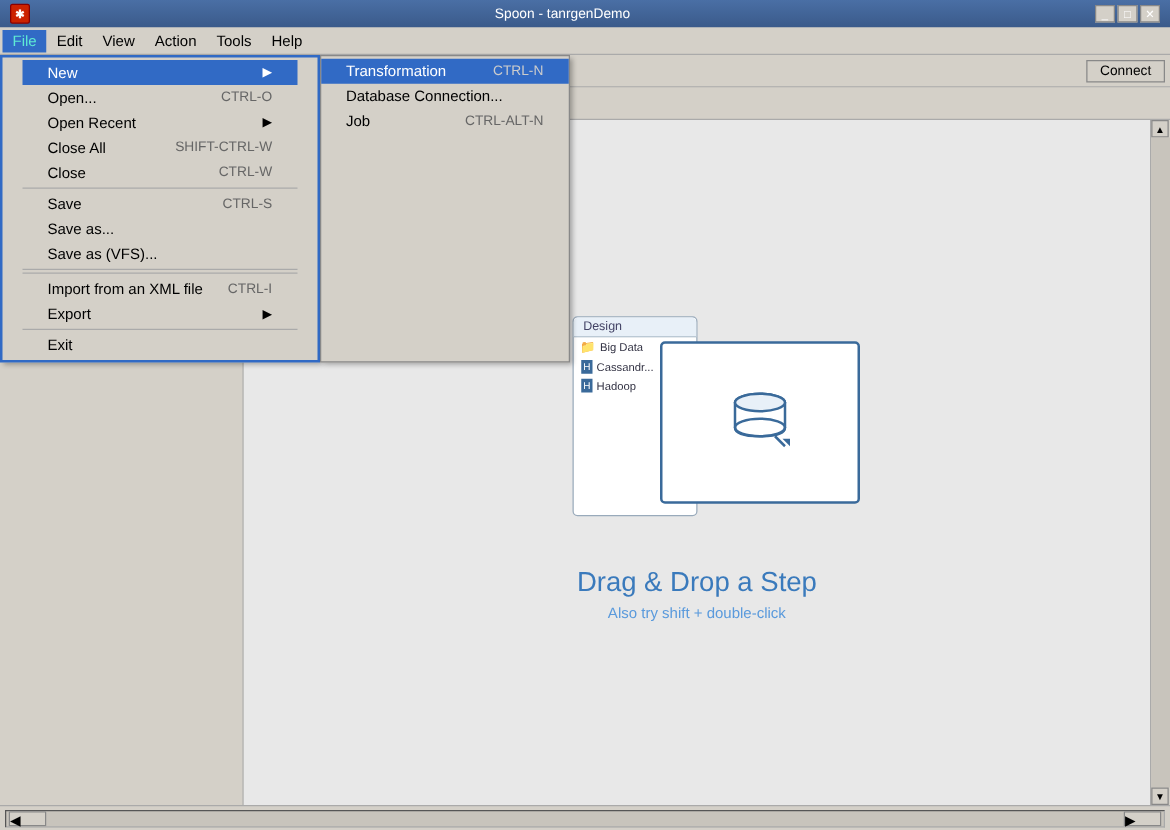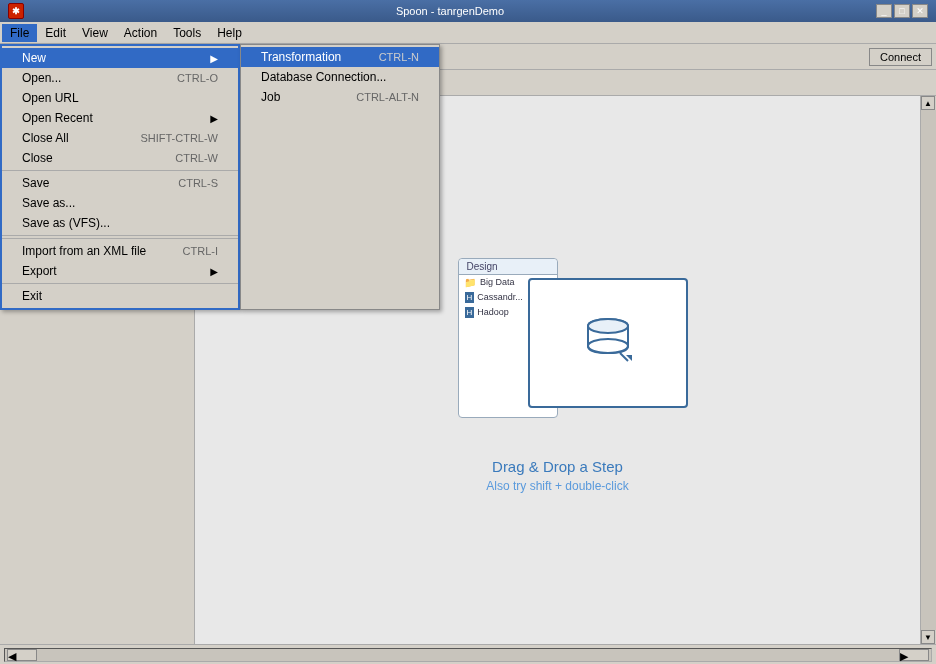--- a/index.html
+++ b/index.html
@@ -30,21 +30,21 @@
       align-items: center;
       border-bottom: 1px solid #aaa;
       padding: 0 2px;
     }
     .menu-item {
       padding: 2px 8px;
       cursor: pointer;
       color: #000;
       font-size: 12px;
     }
-    .menu-item.active { background: #316ac5; color: #000000; }
+    .menu-item.active { background: #316ac5; color: #5eead4; }
 
     
     .toolbar {
       background: #d4d0c8;
       height: 26px;
       border-bottom: 1px solid #aaa;
       display: flex;
       align-items: center;
       padding: 0 4px;
       gap: 2px;
@@ -193,21 +193,21 @@
     }
     .dashed-arrow {
       position: absolute;
       top: 80px;
       left: 105px;
       width: 80px;
       height: 30px;
     }
 
     .drop-title {
-      font-size: 15px;
+      font-size: 22px;
       color: #3a7abc;
       font-weight: normal;
       margin-bottom: 4px;
     }
     .drop-subtitle {
       font-size: 12px;
       color: #5a9adc;
     }
 
     
@@ -217,21 +217,21 @@
       left: 0;
       z-index: 1000;
       display: flex;
     }
 
     .file-menu {
       background: #d4d0c8;
       border: 2px solid #316ac5;
       box-shadow: 2px 2px 4px rgba(0,0,0,0.3);
       min-width: 240px;
-      padding: 2px 0;
+      padding: 2px 16px;
     }
     .file-menu-item {
       padding: 3px 20px 3px 20px;
       cursor: pointer;
       display: flex;
       justify-content: space-between;
       align-items: center;
       font-size: 12px;
       color: #000;
     }
@@ -383,23 +383,20 @@
 
     <div class="file-menu-item highlighted">
       <span>New</span>
       <span class="file-menu-arrow">▶</span>
     </div>
     <div class="file-menu-item">
       <span>Open...</span>
       <span class="file-menu-shortcut">CTRL-O</span>
     </div>
     <div class="file-menu-item">
-      <span>Open URL</span>
-    </div>
-    <div class="file-menu-item">
       <span>Open Recent</span>
       <span class="file-menu-arrow">▶</span>
     </div>
     <div class="file-menu-item">
       <span>Close All</span>
       <span class="file-menu-shortcut">SHIFT-CTRL-W</span>
     </div>
     <div class="file-menu-item">
       <span>Close</span>
       <span class="file-menu-shortcut">CTRL-W</span>

